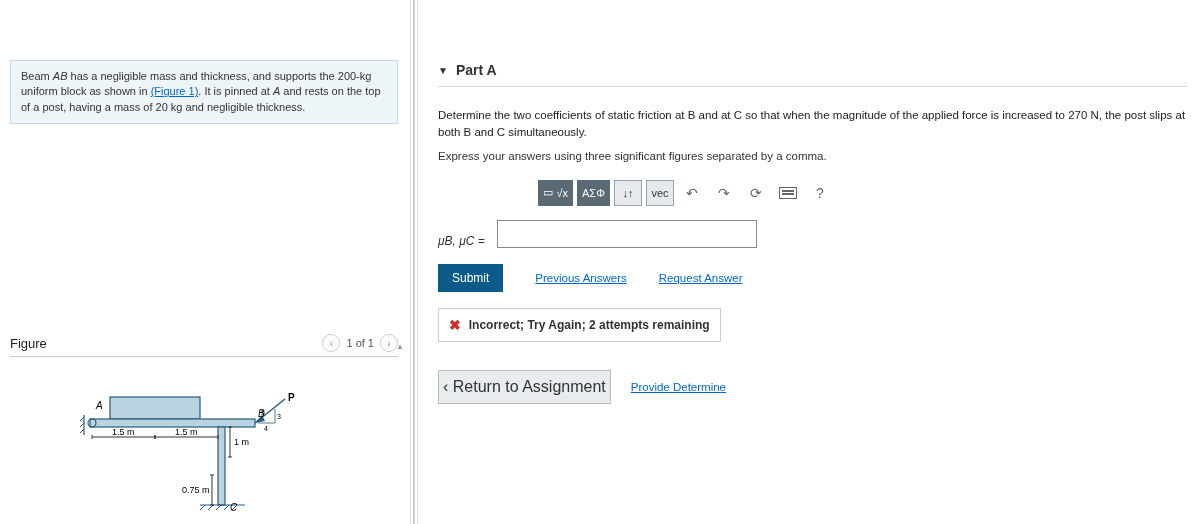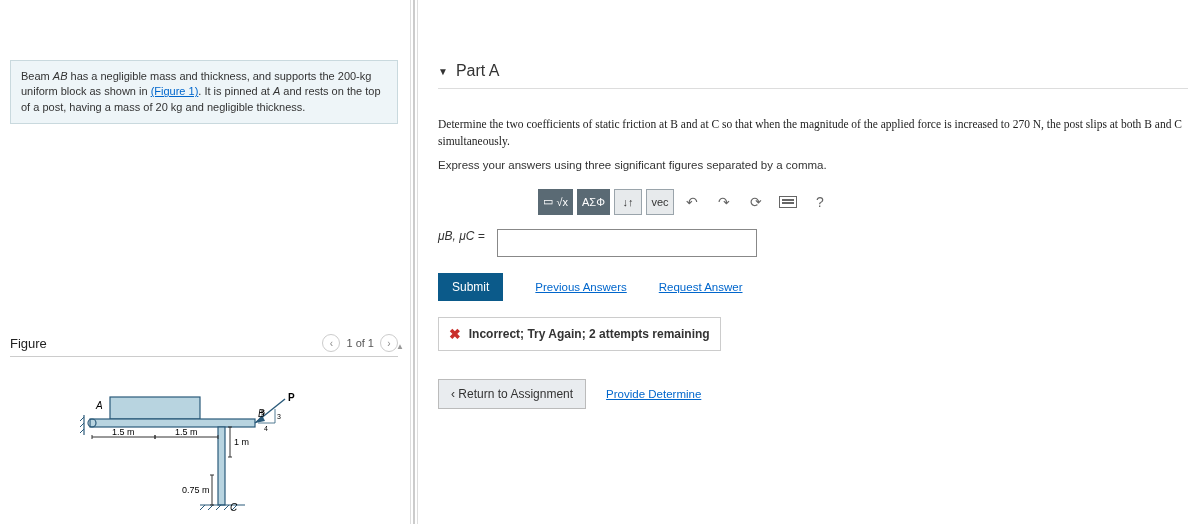--- a/index.html
+++ b/index.html
@@ -30,37 +30,37 @@
     .fig-link { color: #0066cc; text-decoration: underline; cursor: pointer; margin-top: 13px; }
     .figure-section { margin-top: 210px; }
     .figure-header { display: flex; justify-content: space-between; align-items: center; border-bottom: 1px solid #ccc; padding-bottom: 4px; }
     .figure-title { font-size: 13px; color: #222; }
     .pager { display: flex; align-items: center; gap: 6px; font-size: 11px; color: #555; }
     .pager-btn { width: 18px; height: 18px; border: 1px solid #ccc; border-radius: 50%; display: flex; align-items: center; justify-content: center; font-size: 10px; color: #888; background: #fff; cursor: pointer; }
     .figure-canvas { margin-top: 30px; padding-left: 60px; }
     .figure-svg { width: 260px; height: 140px; }
     .right-header { display: flex; align-items: center; gap: 8px; padding: 6px 0 8px; border-bottom: 1px solid #ddd; margin-top: 46px; }
     .right-header .caret { font-size: 10px; }
-    .part-label { font-weight: normal; font-size: 16px; }
-    .question-text { margin-top: 27px; font-size: 11.5px; line-height: 1.5; color: #222; font-family: Liberation Serif, serif; }
+    .part-label { font-weight: bold; font-size: 14px; }
+    .question-text { margin-top: 20px; font-size: 11.5px; line-height: 1.5; color: #222; }
     .instr { margin-top: 8px; font-weight: normal; font-size: 11.5px; }
     .toolbar { margin-top: 18px; display: flex; gap: 4px; align-items: center; margin-left: 100px; }
     .tool-btn { height: 26px; min-width: 28px; border: 1px solid #9aa4ab; background: #e7eaec; display: flex; align-items: center; justify-content: center; font-size: 11px; color: #333; padding: 0 4px; cursor: pointer; }
     .tool-btn.dark { background: #5a6a74; color: #fff; border-color: #5a6a74; }
     .tool-btn.noborder { border: none; background: transparent; font-size: 14px; color: #666; }
-    .answer-row { margin-top: 14px; display: flex; align-items: flex-start; gap: 12px; }
+    .answer-row { margin-top: 14px; display: flex; align-items: flex-end; gap: 12px; }
     .answer-label { font-style: italic; font-size: 12px; }
     .answer-input { width: 260px; height: 28px; border: 1px solid #888; padding: 2px 6px; font-size: 12px; }
     .submit-row { margin-top: 16px; display: flex; align-items: center; gap: 32px; }
     .submit-btn { background: #0b5a8a; color: #fff; border: none; padding: 7px 14px; font-size: 12px; cursor: pointer; }
     .link { color: #0066cc; text-decoration: underline; cursor: pointer; font-size: 11.5px; }
     .feedback-box { margin-top: 16px; border: 1px solid #ccc; padding: 8px 10px; display: inline-flex; align-items: center; gap: 8px; font-size: 12px; font-weight: bold; }
     .feedback-box .x { color: #c9302c; font-size: 14px; font-weight: bold; }
     .return-row { margin-top: 28px; display: flex; align-items: center; gap: 20px; }
-    .return-btn { background: #e9ecef; border: 1px solid #bbb; padding: 7px 12px; font-size: 12px; cursor: pointer; color: #333; }
+    .return-btn { background: #e9ecef; border: 1px solid #bbb; padding: 7px 4px; font-size: 16px; cursor: pointer; color: #333; }
     .scroll-stub { position: absolute; top: 0; left: 398px; width: 10px; height: 100%; }
     .scroll-stub::after { content: "▲"; position: absolute; top: 342px; left: -2px; font-size: 8px; color: #999; }
     .kbd-icon { width: 18px; height: 12px; border: 1px solid #666; display: inline-block; position: relative; }
     .kbd-icon::before { content: ""; position: absolute; top: 2px; left: 2px; right: 2px; height: 2px; background: #666; box-shadow: 0 3px 0 #666; }
   </style>
 </head>
 <body>
 
 <div class="container">
   <div class="left-pane">

